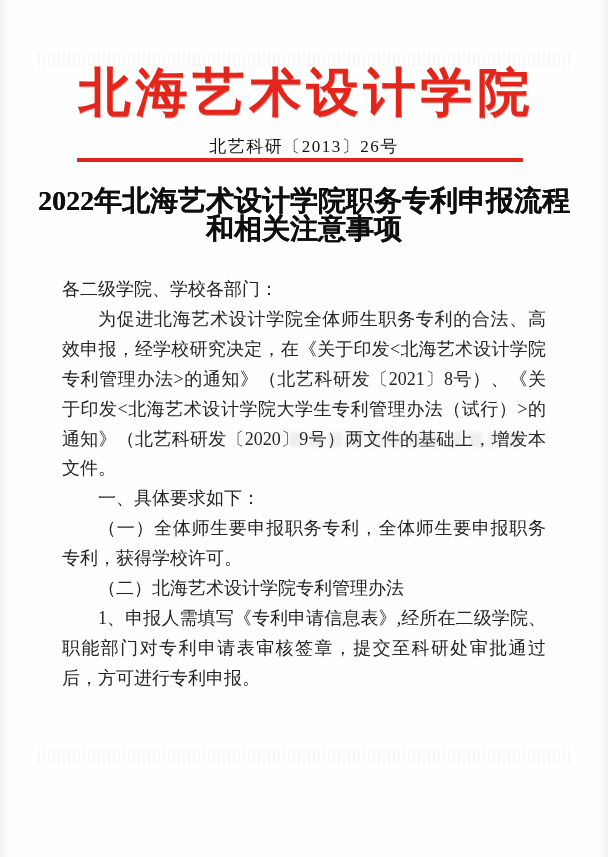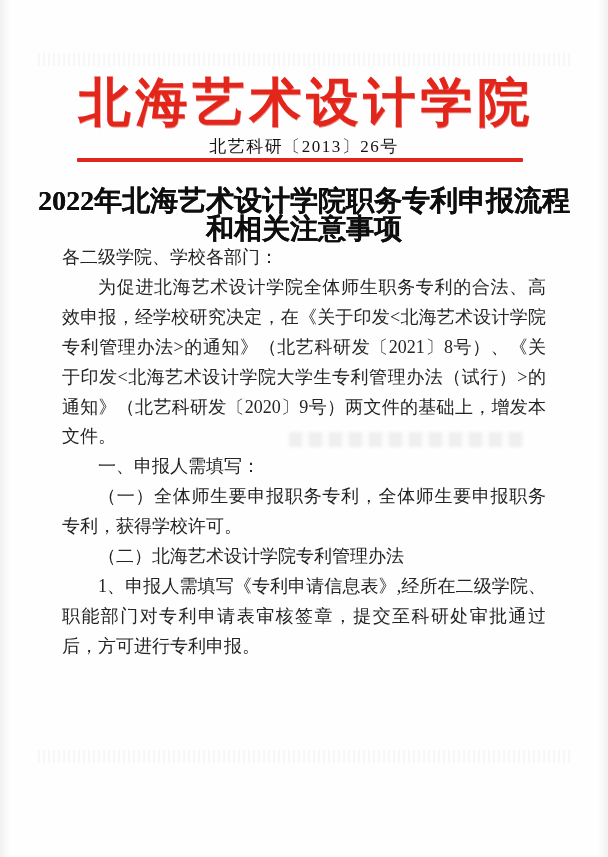--- a/index.html
+++ b/index.html
@@ -35,21 +35,21 @@
     top: 0;
     bottom: 0;
     width: 10px;
     pointer-events: none;
   }
   .edge.left  { left: 0;  background: linear-gradient(90deg,  rgba(0,0,0,0.05), rgba(0,0,0,0)); }
   .edge.right { right: 0; background: linear-gradient(270deg, rgba(0,0,0,0.05), rgba(0,0,0,0)); }
 
   .letterhead {
     position: absolute;
-    top: 75px;
+    top: 65px;
     left: 0;
     width: 100%;
     text-align: center;
     font-size: 52px;
     line-height: 56px;
     font-weight: bold;
     letter-spacing: 5px;
     text-indent: 5px;
     white-space: nowrap;
     text-shadow: 0.5px 0.5px 0 rgba(220,40,25,0.55);
@@ -124,23 +124,23 @@
   <div class="scan-band bottom"></div>
 
   <div class="letterhead" style="color: rgb(227, 38, 28);">北海艺术设计学院</div>
 
   <div class="doc-number">北艺科研〔2013〕26号</div>
 
   <div class="red-rule" style="background: rgb(227, 38, 28);"></div>
 
   <div class="doc-title">2022年北海艺术设计学院职务专利申报流程和相关注意事项</div>
 
-  <div class="doc-body" style="color: rgb(36, 36, 36);">
+  <div class="doc-body" style="color: rgb(36, 36, 36); margin-top: 32px;">
       <p>各二级学院、学校各部门：</p>
       <p class="indent">为促进北海艺术设计学院全体师生职务专利的合法、高效申报，经学校研究决定，在《关于印发&lt;北海艺术设计学院专利管理办法&gt;的通知》（北艺科研发〔2021〕8号）、《关于印发&lt;北海艺术设计学院大学生专利管理办法（试行）&gt;的通知》（北艺科研发〔2020〕9号）两文件的基础上，增发本文件。</p>
-      <p class="indent">一、申报人需填写：</p>
+      <p class="indent">一、具体要求如下：</p>
       <p class="indent">（一）全体师生要申报职务专利，全体师生要申报职务专利，获得学校许可。</p>
       <p class="indent">（二）北海艺术设计学院专利管理办法</p>
       <p class="indent">1、申报人需填写《专利申请信息表》,经所在二级学院、职能部门对专利申请表审核签章，提交至科研处审批通过后，方可进行专利申报。</p>
     </div>
 
   <div class="bleed-artifact"></div>
 </div>
 
 </body></html>

